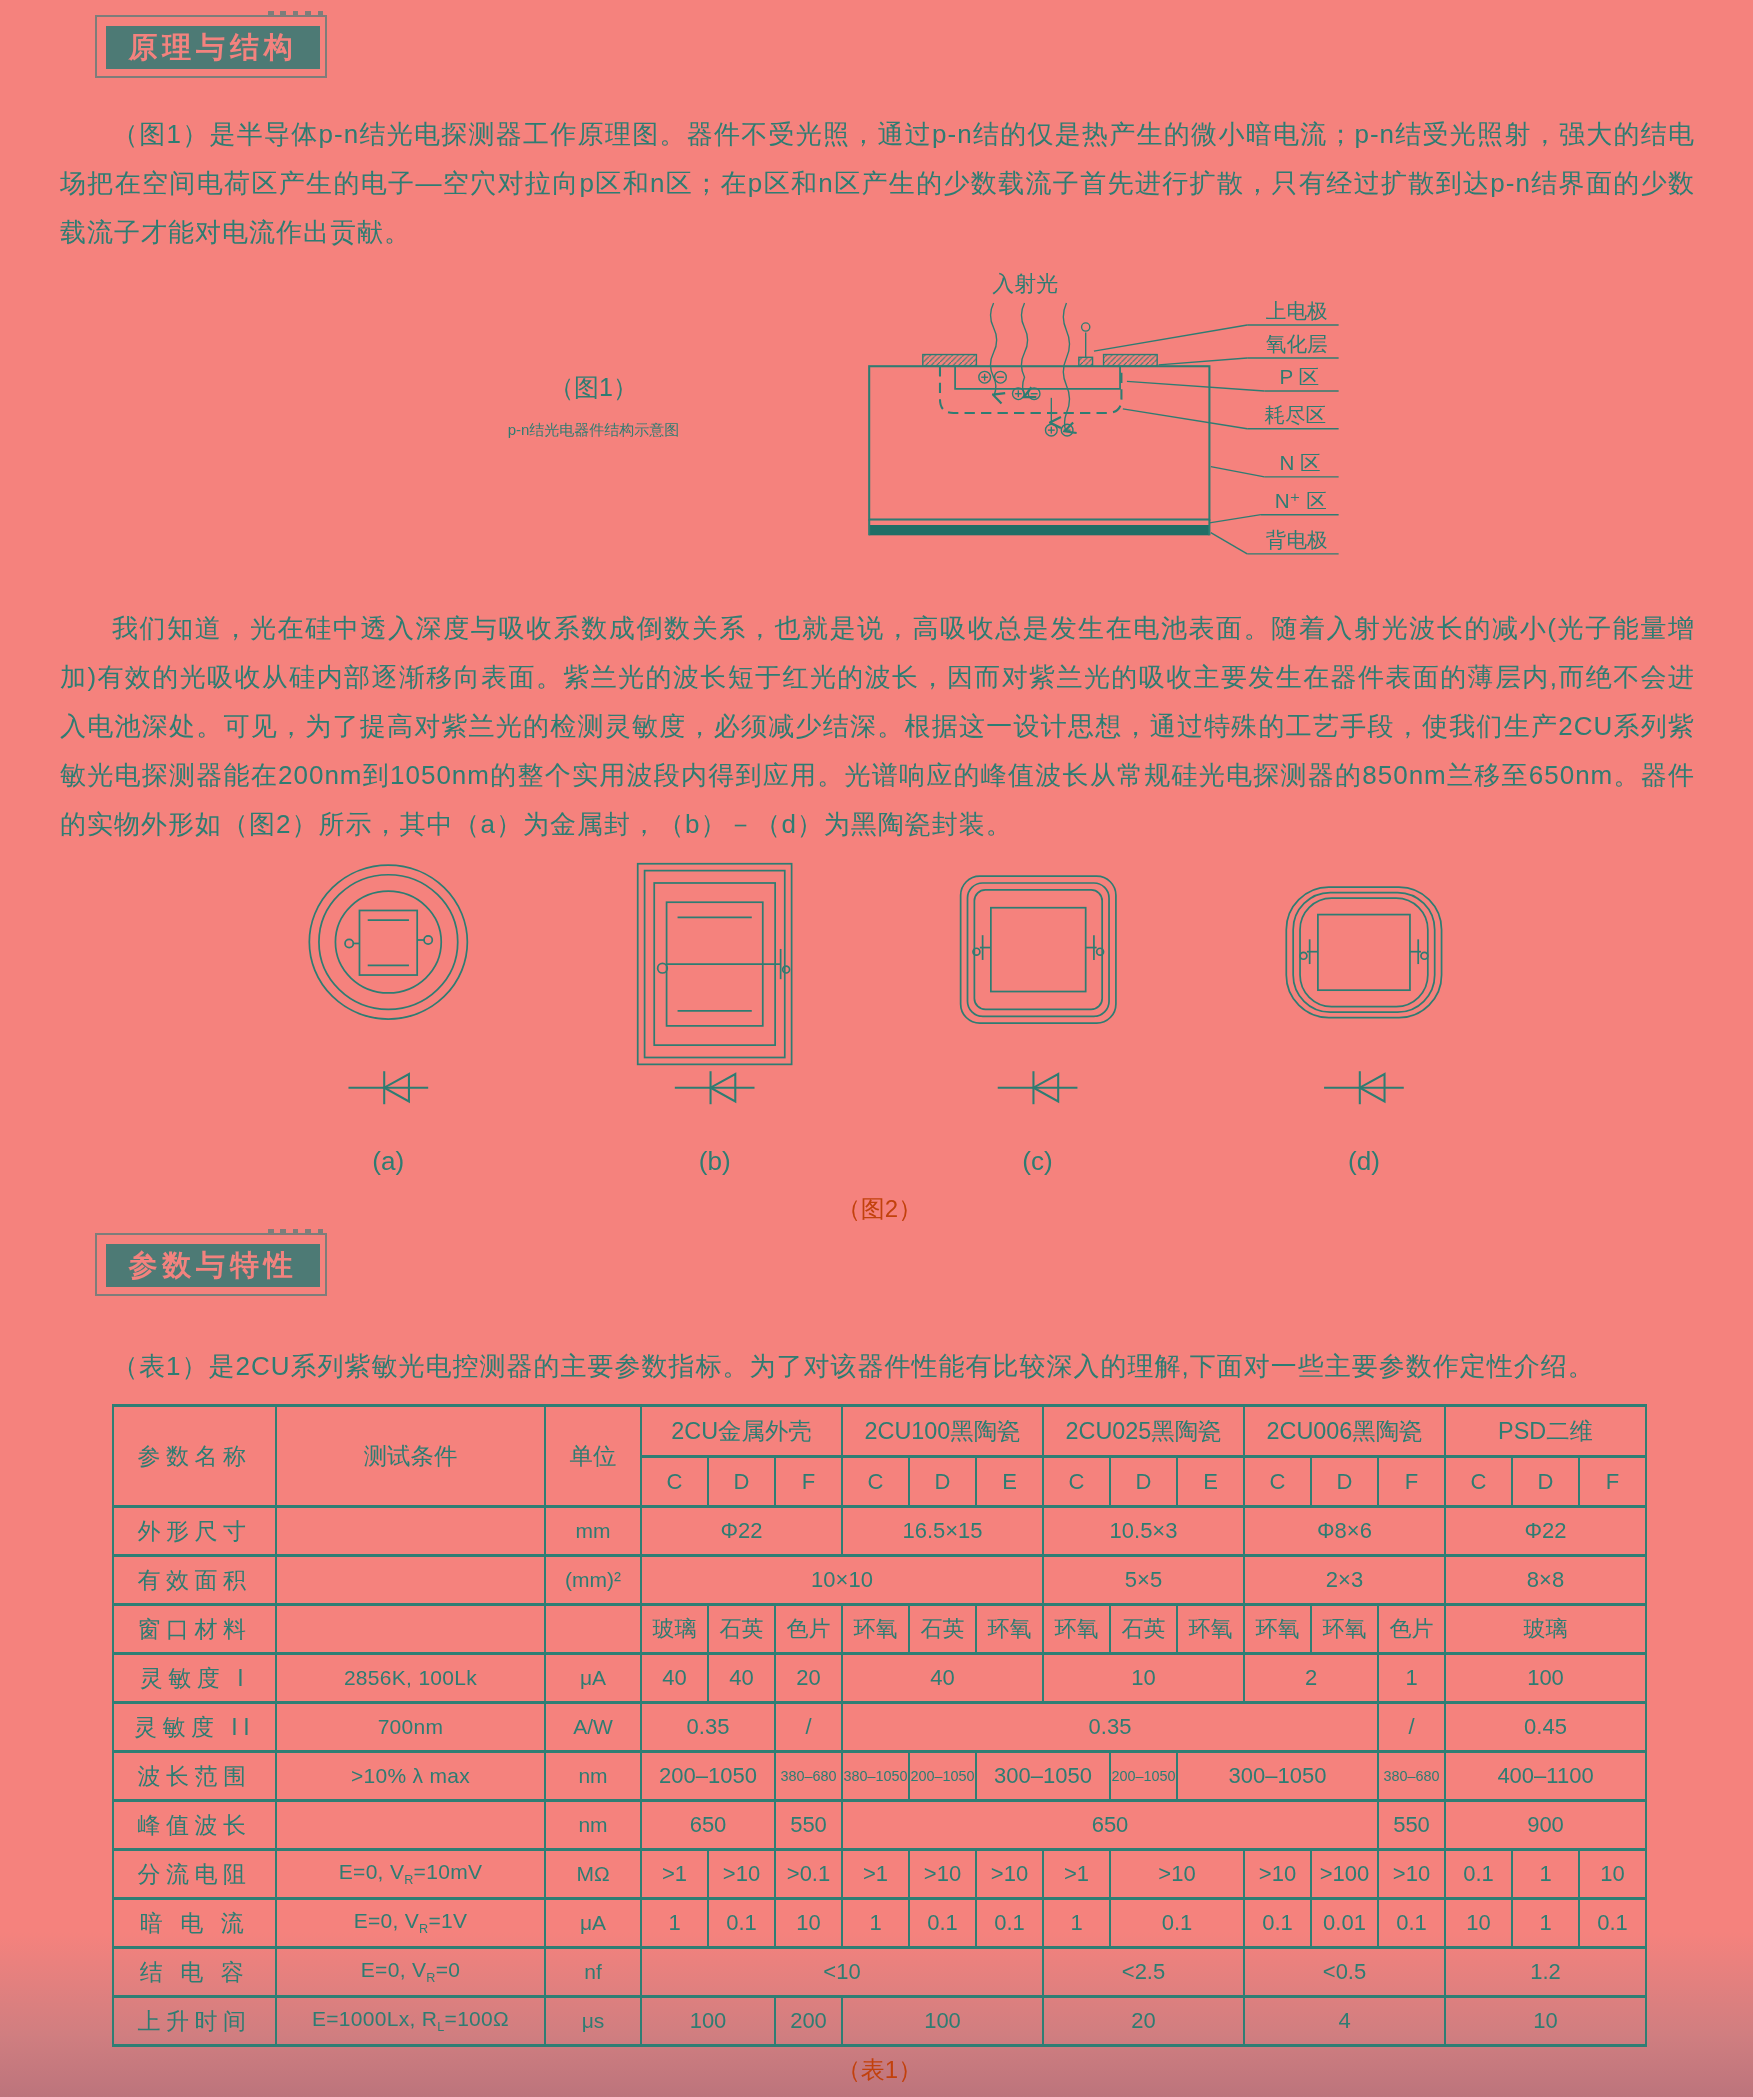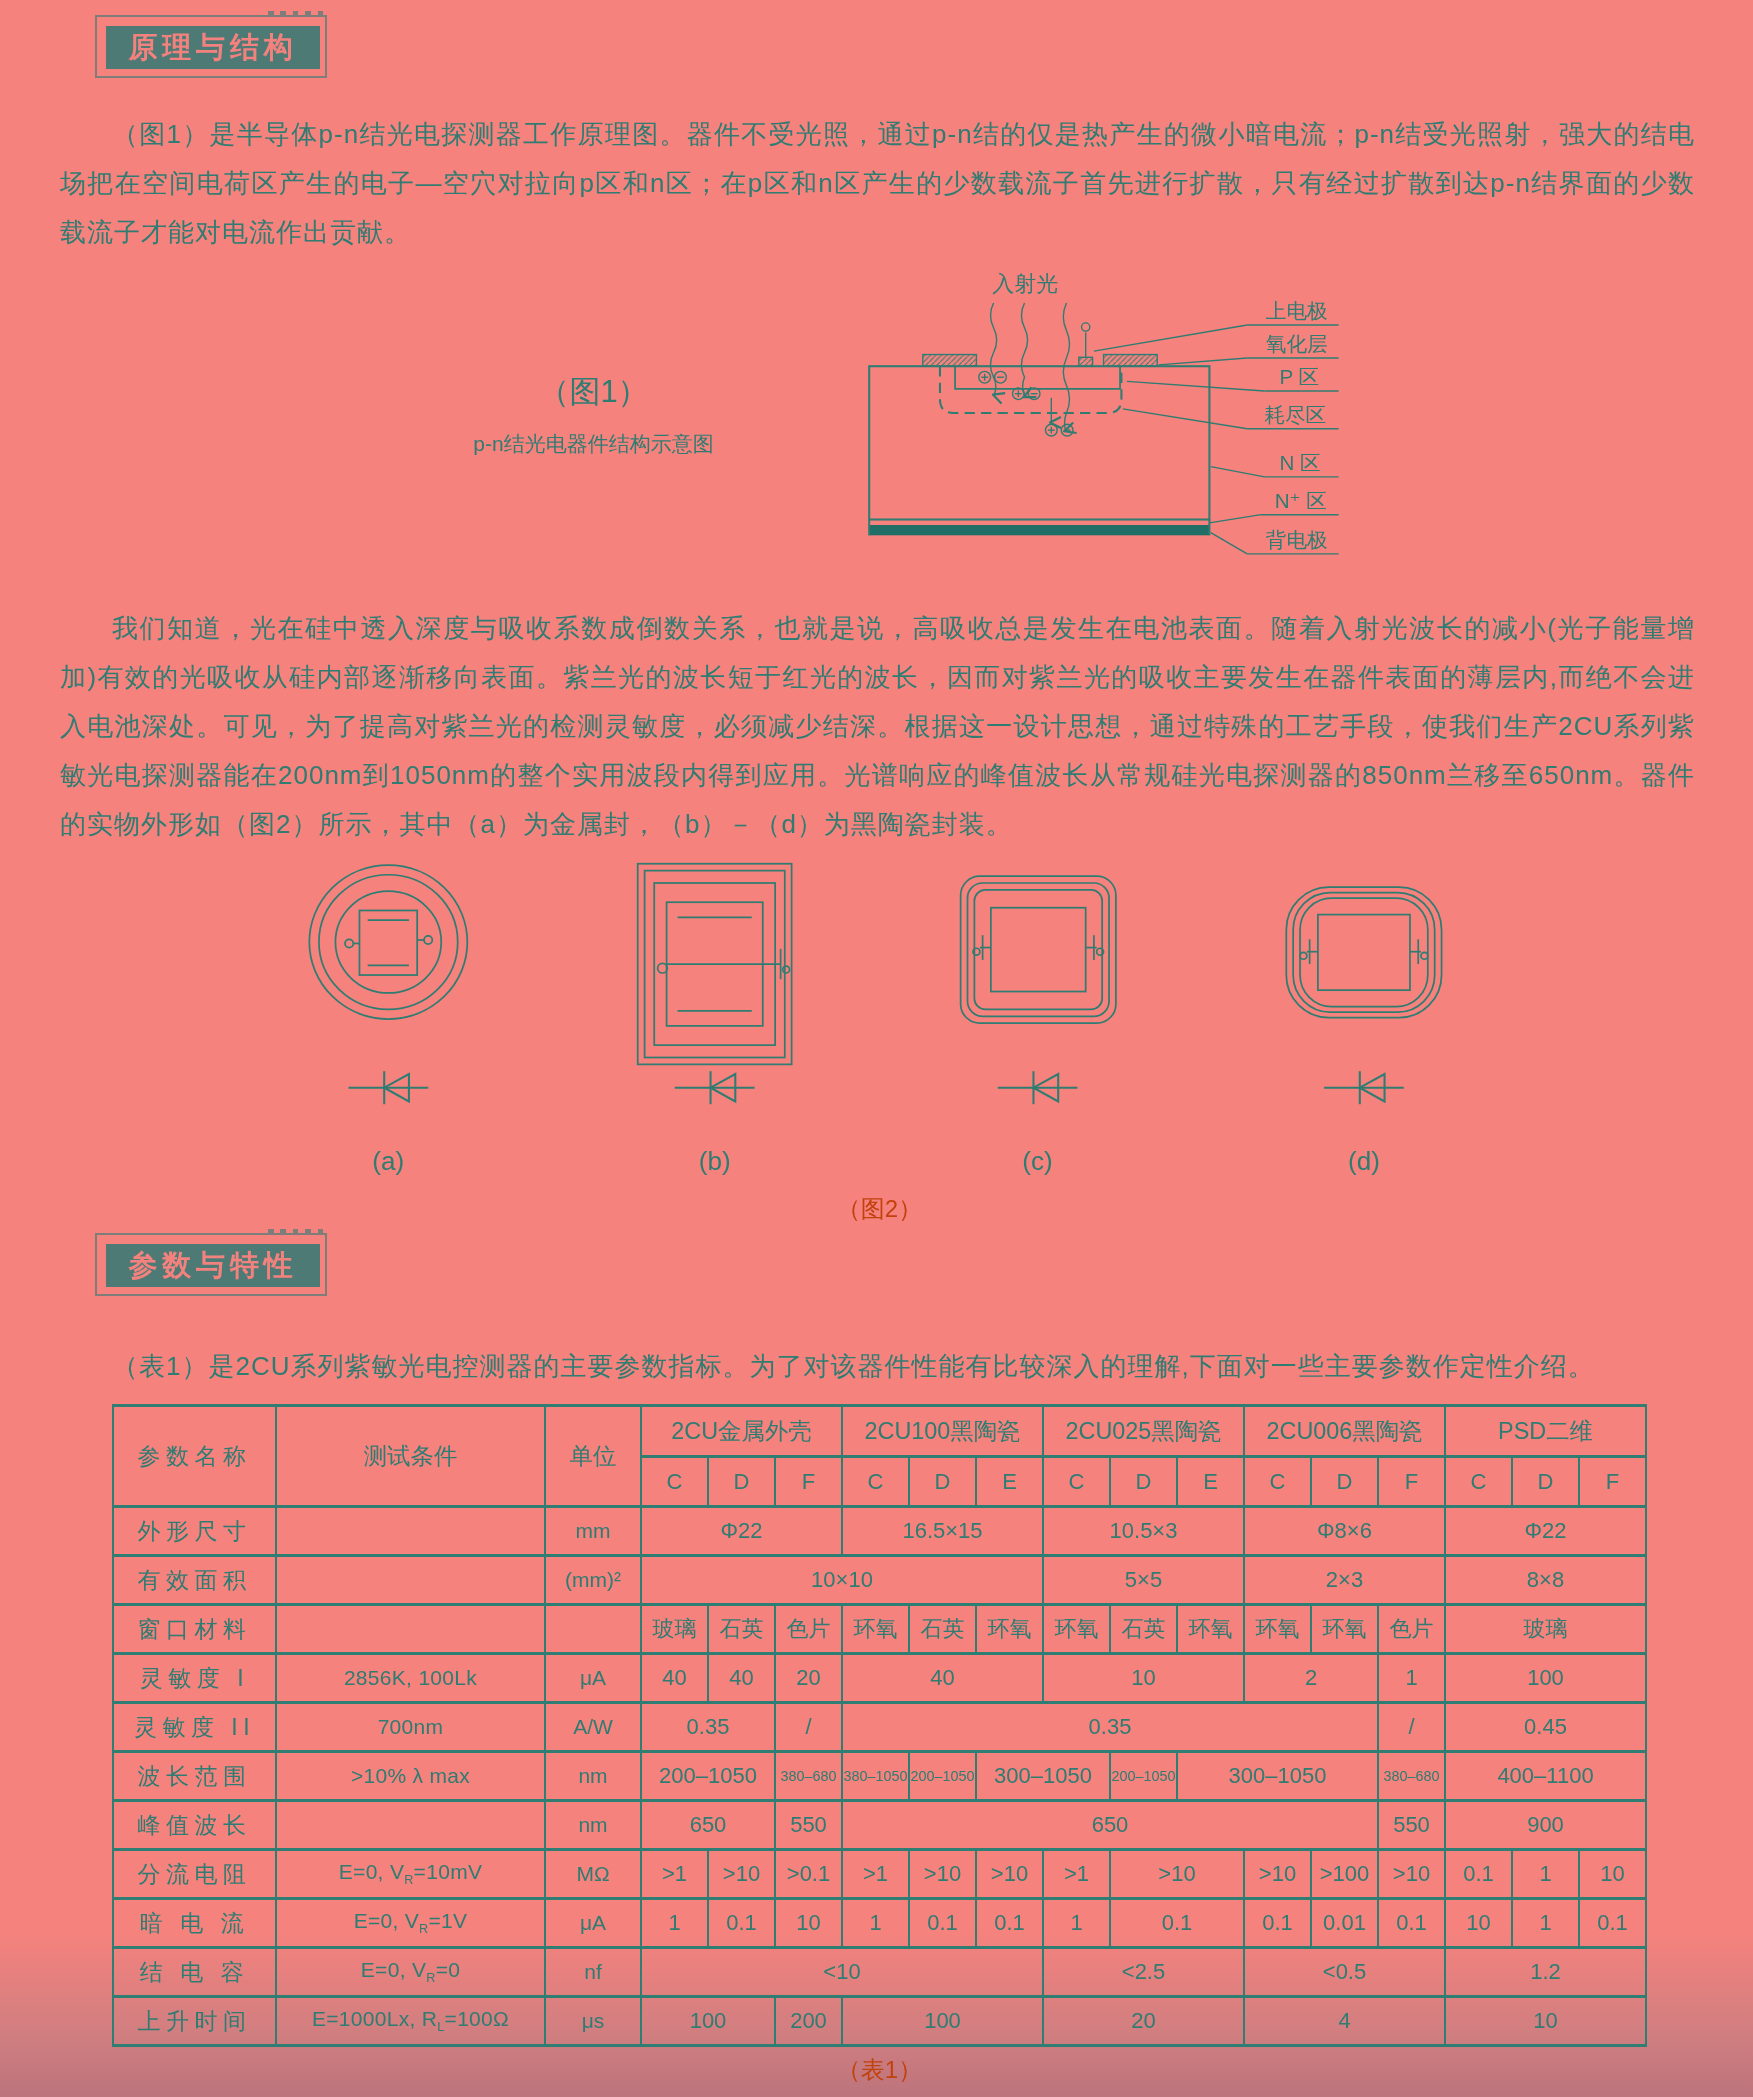--- a/index.html
+++ b/index.html
@@ -20,22 +20,22 @@
   .hdr-dots i{width:5.5px;height:5.5px;background:#7E7D7A;display:block;}
   
   .para{
     position:absolute;left:60px;width:1635px;
     font-size:26px;line-height:49px;letter-spacing:1px;
     text-align:justify;text-indent:2em;color:#2E7C72;
   }
   .caption{position:absolute;font-size:24px;color:#c2410c;text-align:center;}
   
   .fig1-cap{position:absolute;left:456px;top:371px;width:275px;text-align:center;color:#2E7C72;}
-  .fig1-cap .l1{font-size:31px;margin-bottom:16.5px;}
-  .fig1-cap .l2{font-size:21px;}
+  .fig1-cap .l1{font-size:25px;margin-bottom:16.5px;}
+  .fig1-cap .l2{font-size:15px;}
   
   .tablewrap{position:absolute;left:112px;top:1404px;}
   table{border-collapse:collapse;table-layout:fixed;}
   th,td{
     border:2.1px solid #2F7E74;border-top-width:3.4px;border-bottom-width:3.4px;
     text-align:center;vertical-align:middle;padding:0 1.4px;
     font-size:22px;font-weight:normal;color:#2E7C72;overflow:hidden;white-space:nowrap;
   }
   table{border:2.7px solid #2F7E74;}
   .pname{letter-spacing:5.5px;font-size:23px;}

